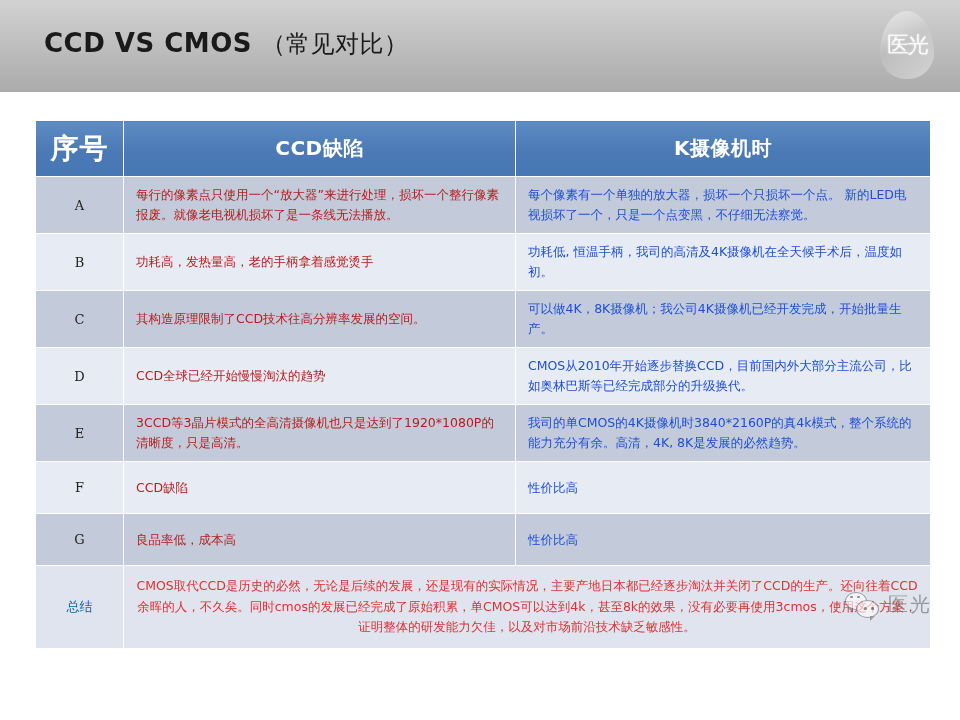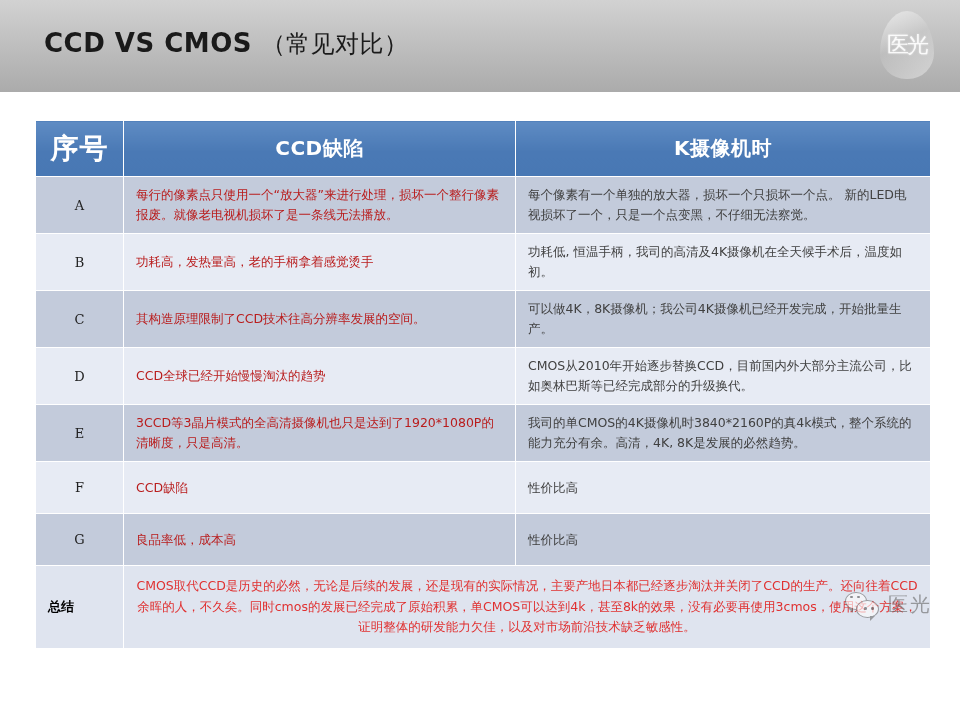--- a/index.html
+++ b/index.html
@@ -126,34 +126,33 @@
   tr.row-light td { background: #e7ebf4; }
   tr.row-total td { background: #dfe4ef; }
 
   td.idx {
     text-align: center;
     font-size: 13px;
     color: #222222;
     font-family: "DejaVu Serif", "Liberation Serif", serif;
   }
   td.idx-total {
-    text-align: left;
+    text-align: center;
     font-size: 13px;
-    color: #000000;
+    color: #0369a1;
     font-family: "DejaVu Sans", "Liberation Sans", sans-serif;
-    font-weight: bold;
   }
   td.ccd {
     color: #b91c1c;
     font-size: 12.5px;
     line-height: 1.6;
     text-align: left;
   }
   td.cmos {
-    color: #404040;
+    color: #1d4ed8;
     font-size: 12.5px;
     line-height: 1.6;
     text-align: left;
   }
   td.total-text {
     color: #e03030;
     font-size: 12.5px;
     line-height: 1.65;
     text-align: center;
     padding: 10px 12px;

